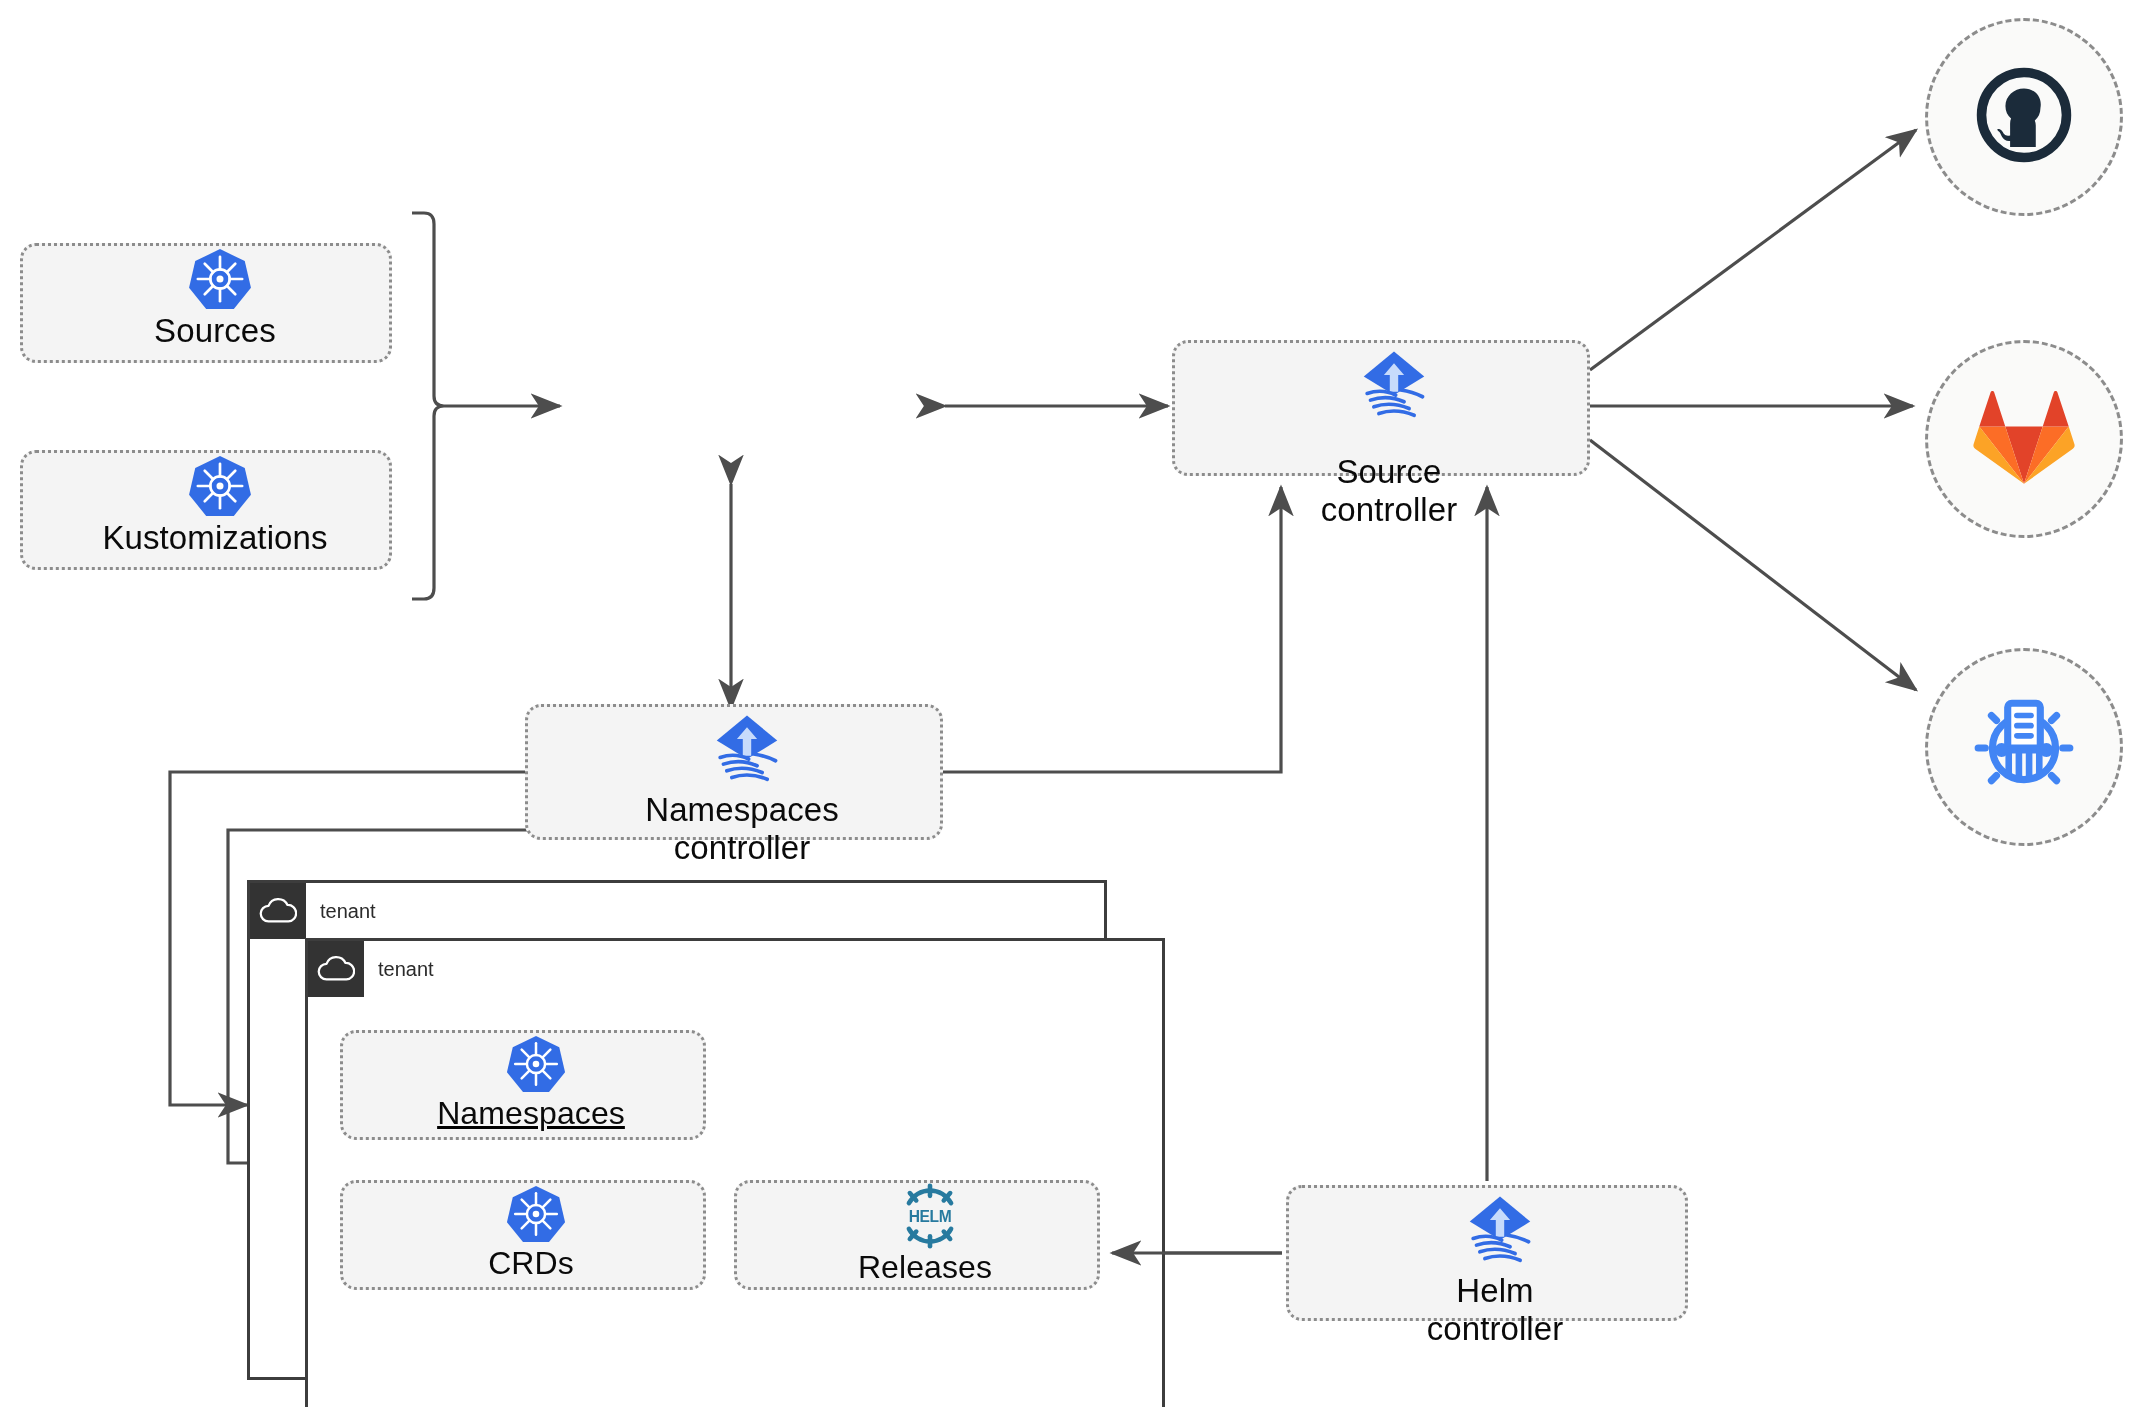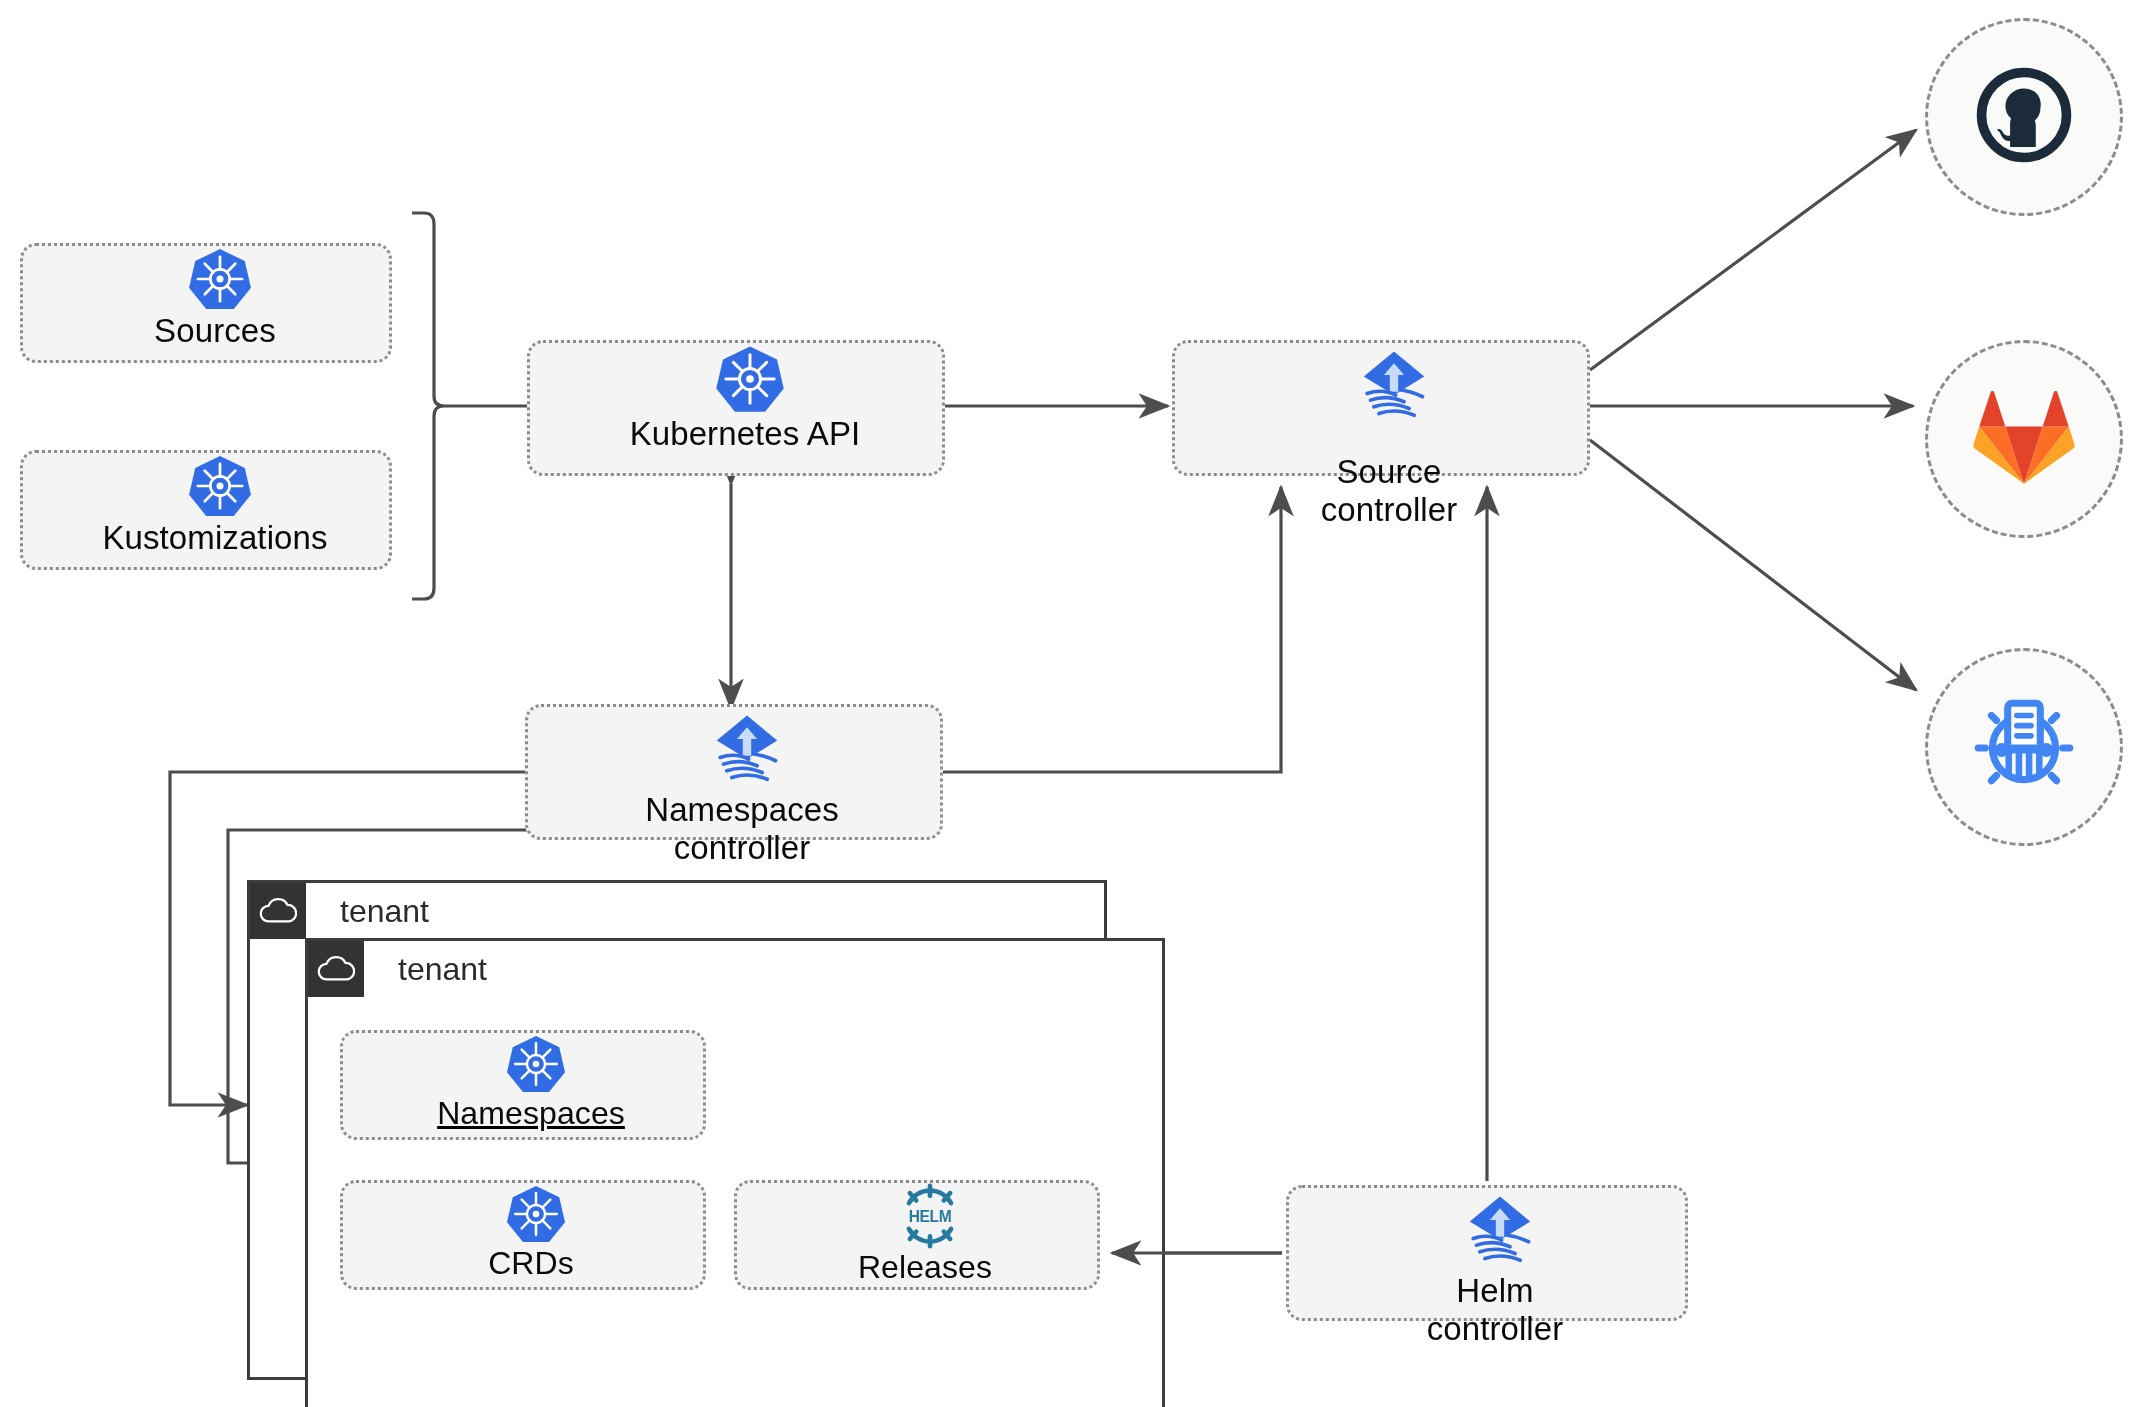--- a/index.html
+++ b/index.html
@@ -54,21 +54,21 @@
   .tenant .hdr{
     position:absolute;top:0;left:0;
     height:56px;
     display:flex;align-items:center;
   }
   .tenant .hdr .cloudbox{
     width:56px;height:56px;background:#333333;
     display:flex;align-items:center;justify-content:center;
   }
   .tenant .hdr .tname{
-    color:#2b2b2b;font-size:32px;margin-left:34px;white-space:nowrap;
+    color:#2b2b2b;font-size:20px;margin-left:14px;white-space:nowrap;
   }
 
   svg.edges{position:absolute;top:0;left:0;width:2144px;height:1407px;z-index:8;pointer-events:none;}
   svg.edges-under{z-index:1;}
 </style>
 </head>
 <body>
 
 <div id="canvas">
 
@@ -145,40 +145,20 @@
             <path d="M38.6 38.6 L46.8 46.8"></path>
           <path d="M46.8 17.2 L38.6 25.4"></path>
             <path d="M25.4 38.6 L17.2 46.8"></path>
         </g>
         <circle cx="32" cy="32" r="3.4" fill="#ffffff"></circle>
       </svg>
     </span>
     <span class="lbl">Kustomizations</span>
   </div>
 
-  <div class="node" style="left:527px;top:340px;width:418px;height:136px;padding-left:28px;">
-    <span class="ico">
-      <svg width="72" height="72" viewBox="0 0 64 64" aria-hidden="true">
-        <path d="M32 3 L56 14.6 L62 40.5 L45.4 61 L18.6 61 L2 40.5 L8 14.6 Z" fill="#326CE5"></path>
-        <g fill="none" stroke="#ffffff" stroke-width="2.6" stroke-linecap="round">
-          <circle cx="32" cy="32" r="9.4"></circle>
-          <path d="M32 10.5 L32 22.6"></path>
-            <path d="M32 41.4 L32 53.5"></path>
-          <path d="M10.5 32 L22.6 32"></path>
-            <path d="M41.4 32 L53.5 32"></path>
-          <path d="M17.2 17.2 L25.4 25.4"></path>
-            <path d="M38.6 38.6 L46.8 46.8"></path>
-          <path d="M46.8 17.2 L38.6 25.4"></path>
-            <path d="M25.4 38.6 L17.2 46.8"></path>
-        </g>
-        <circle cx="32" cy="32" r="3.4" fill="#ffffff"></circle>
-      </svg>
-    </span>
-    <span class="lbl">Kubernetes API</span>
-  </div>
 
   <div class="node" style="left:1172px;top:340px;width:418px;height:136px;padding-left:26px;gap:26px;">
     <span class="ico">
       <svg width="84" height="84" viewBox="0 0 100 100" aria-hidden="true">
         <path d="M50 10 L86 40 L50 62 L14 40 Z" fill="#326CE5"></path>
         <path d="M50 24 L62 38 L55 38 L55 58 L45 58 L45 38 L38 38 Z" fill="#C7DBFB"></path>
         <g stroke="#326CE5" stroke-width="4.4" stroke-linecap="round" fill="none">
           <path d="M18 60 Q36 54 52 62"></path>
           <path d="M22 68 Q42 61 62 70"></path>
           <path d="M26 76 Q46 69 68 78"></path>

